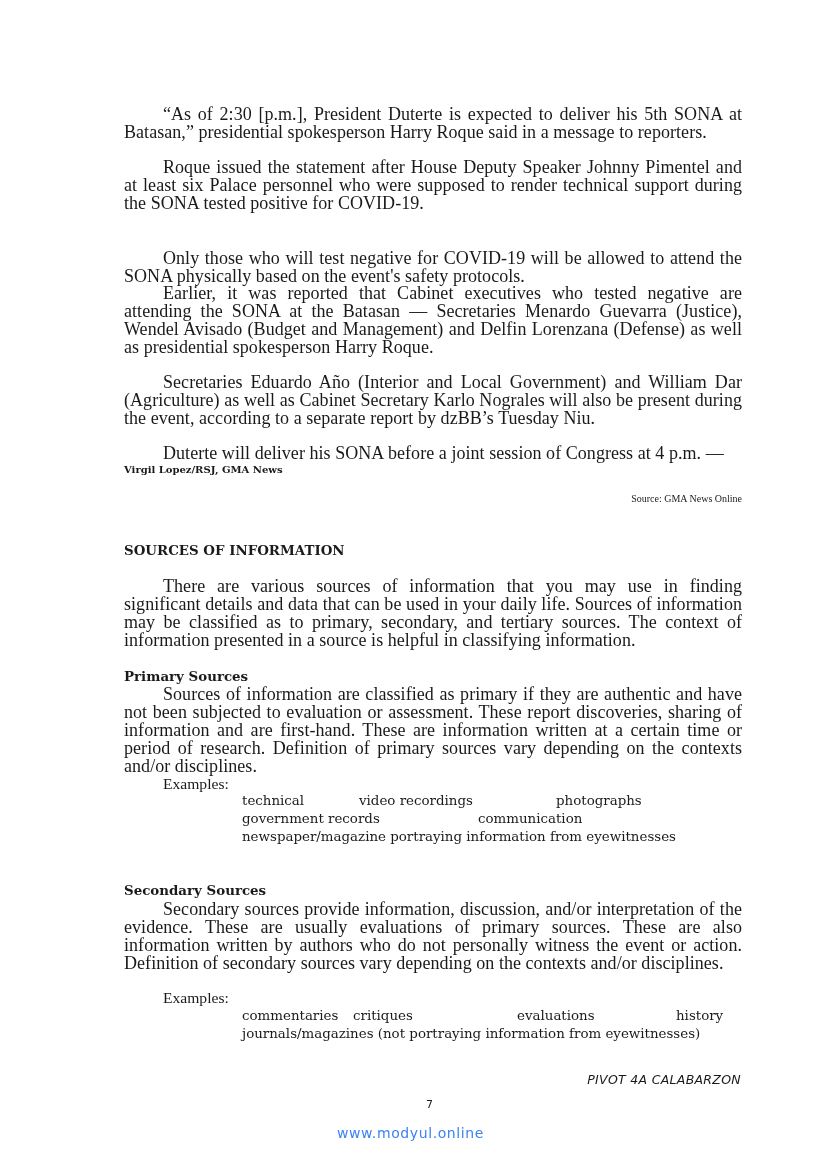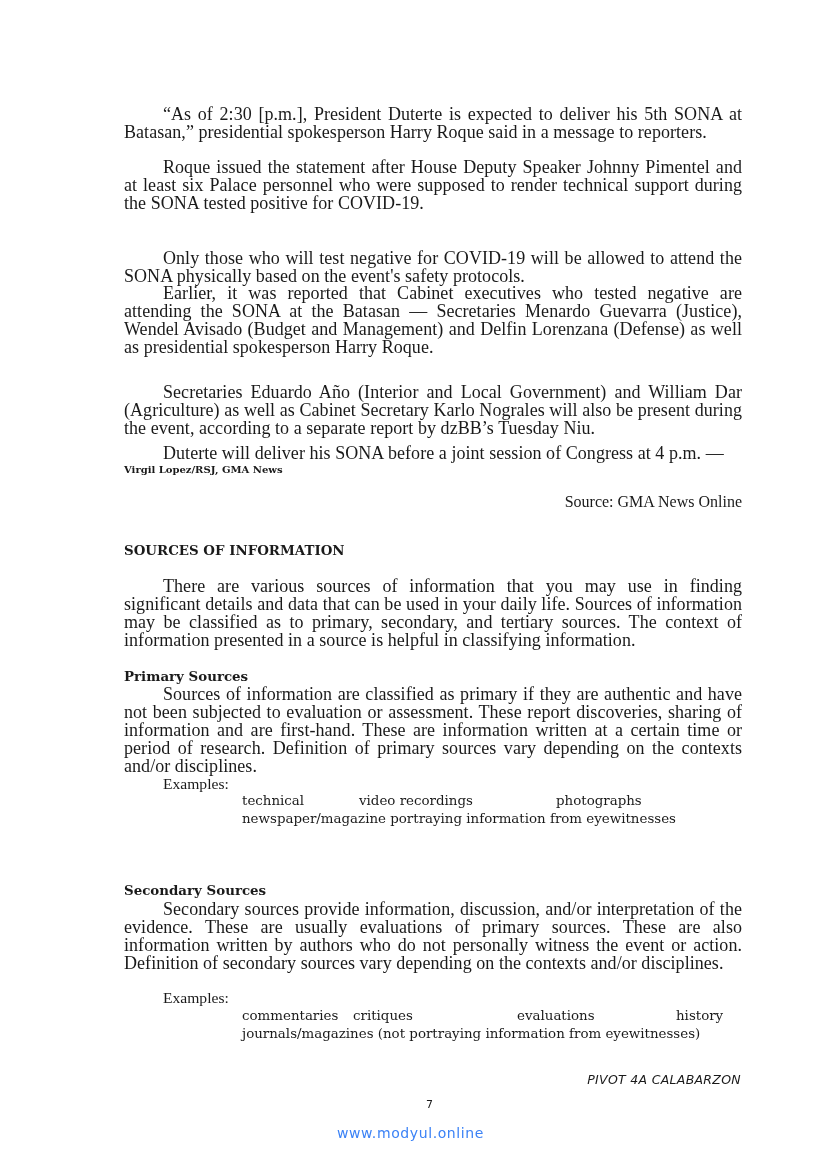--- a/index.html
+++ b/index.html
@@ -8,21 +8,21 @@
     .para {
       font-family: "Liberation Serif", "DejaVu Serif", serif;
       font-size: 18px; line-height: 18px; text-align: justify; margin: 0;
       letter-spacing: 0.05px;
     }
     .para .indent { display: inline-block; width: 39px; }
     .byline {
       font-family: "DejaVu Serif", serif; font-weight: bold; font-size: 10px; line-height: 12px; margin: 0;
     }
     .source-note {
-      font-family: "Liberation Serif", serif; font-size: 16px; text-align: right; margin: 0;
+      font-family: "Liberation Serif", serif; font-size: 10px; text-align: right; margin: 0;
     }
     .heading {
       font-family: "DejaVu Serif", serif; font-weight: bold; font-size: 13.4px; line-height: 18px; margin: 0;
     }
     .examples-label { font-family: "Liberation Serif", serif; font-size: 15.6px; line-height: 18px; padding-left: 39px; margin: 0; }
     .ex-row { position: relative; height: 18px; font-family: "DejaVu Serif", serif; font-size: 13.4px; line-height: 18px; }
     .ex-row span { position: absolute; white-space: nowrap; }
     .footer-label {
       position: absolute; right: 85px; top: 1072px;
       font-family: "DejaVu Sans", sans-serif; font-style: italic; font-size: 12.5px; letter-spacing: 0.3px;
@@ -36,21 +36,21 @@
 <div class="page">
 
   <p class="para" style="position:absolute; top:105px; width:618px;"><span class="indent"></span><span>“As of 2:30 [p.m.], President Duterte is expected to deliver his 5th SONA at Batasan,” presidential spokesperson Harry Roque said in a message to reporters.</span></p>
 
   <p class="para" style="position:absolute; top:158px; width:618px;"><span class="indent"></span><span>Roque issued the statement after House Deputy Speaker Johnny Pimentel and at least six Palace personnel who were supposed to render technical support during the SONA tested positive for COVID-19.</span></p>
 
   <p class="para" style="position:absolute; top:229px; width:618px;margin-top:20px;"><span class="indent"></span><span>Only those who will test negative for COVID-19 will be allowed to attend the SONA physically based on the event's safety protocols.</span></p>
 
   <p class="para" style="position:absolute; top:284px; width:618px;"><span class="indent"></span><span>Earlier, it was reported that Cabinet executives who tested negative are attending the SONA at the Batasan — Secretaries Menardo Guevarra (Justice), Wendel Avisado (Budget and Management) and Delfin Lorenzana (Defense) as well as presidential spokesperson Harry Roque.</span></p>
 
-  <p class="para" style="position:absolute; top:383px; width:618px;"><span class="indent"></span><span>Secretaries Eduardo Año (Interior and Local Government) and William Dar (Agriculture) as well as Cabinet Secretary Karlo Nograles will also be present during the event, according to a separate report by dzBB’s Tuesday Niu.</span></p>
+  <p class="para" style="position:absolute; top:373px; width:618px;"><span class="indent"></span><span>Secretaries Eduardo Año (Interior and Local Government) and William Dar (Agriculture) as well as Cabinet Secretary Karlo Nograles will also be present during the event, according to a separate report by dzBB’s Tuesday Niu.</span></p>
 
   <p class="para" style="position:absolute; top:444px; width:618px; text-align:left;"><span class="indent"></span><span>Duterte will deliver his SONA before a joint session of Congress at 4 p.m. —</span></p>
 
   <p class="byline" style="position:absolute; top:464px;">Virgil Lopez/RSJ, GMA News</p>
 
   <p class="source-note" style="position:absolute; top:493px; width:618px;">Source: GMA News Online</p>
 
   <h2 class="heading" style="position:absolute; top:541px;">SOURCES OF INFORMATION</h2>
 
   <p class="para" style="position:absolute; top:577px; width:618px;"><span class="indent"></span><span>There are various sources of information that you may use in finding significant details and data that can be used in your daily life. Sources of information may be classified as to primary, secondary, and tertiary sources. The context of information presented in a source is helpful in classifying information.</span></p>
@@ -59,20 +59,24 @@
 
   <p class="para" style="position:absolute; top:685px; width:618px;"><span class="indent"></span><span>Sources of information are classified as primary if they are authentic and have not been subjected to evaluation or assessment. These report discoveries, sharing of information and are first-hand. These are information written at a certain time or period of research. Definition of primary sources vary depending on the contexts and/or disciplines.</span></p>
 
   <p class="examples-label" style="position:absolute; top:775px;">Examples:</p>
 
   <div style="position:absolute; top:792px; left:118px; width:500px;">
     <div class="ex-row">
       <span style="left:0;">technical</span>
       <span style="left:117px;">video recordings</span>
       <span style="left:314px;">photographs</span>
+    </div>
+    <div class="ex-row">
+      <span style="left:0;">government records</span>
+      <span style="left:236px;">communication</span>
     </div>
     <div class="ex-row">
       <span style="left:0;">newspaper/magazine portraying information from eyewitnesses</span>
     </div>
   </div>
 
   <h3 class="heading" style="position:absolute; top:881px;">Secondary Sources</h3>
 
   <p class="para" style="position:absolute; top:900px; width:618px;"><span class="indent"></span><span>Secondary sources provide information, discussion, and/or interpretation of the evidence. These are usually evaluations of primary sources. These are also information written by authors who do not personally witness the event or action. Definition of secondary sources vary depending on the contexts and/or disciplines.</span></p>
 

